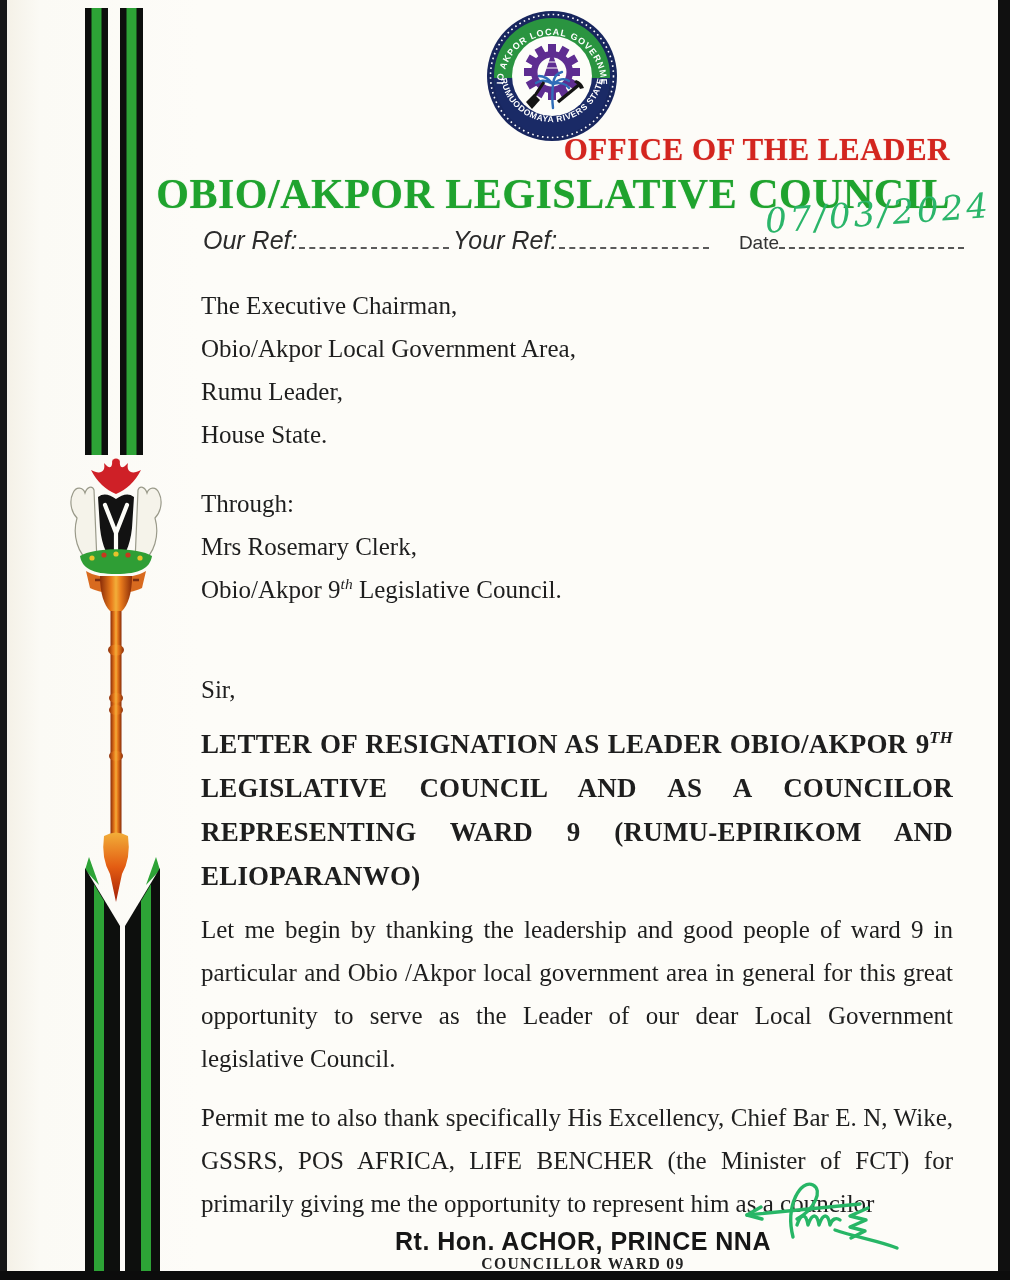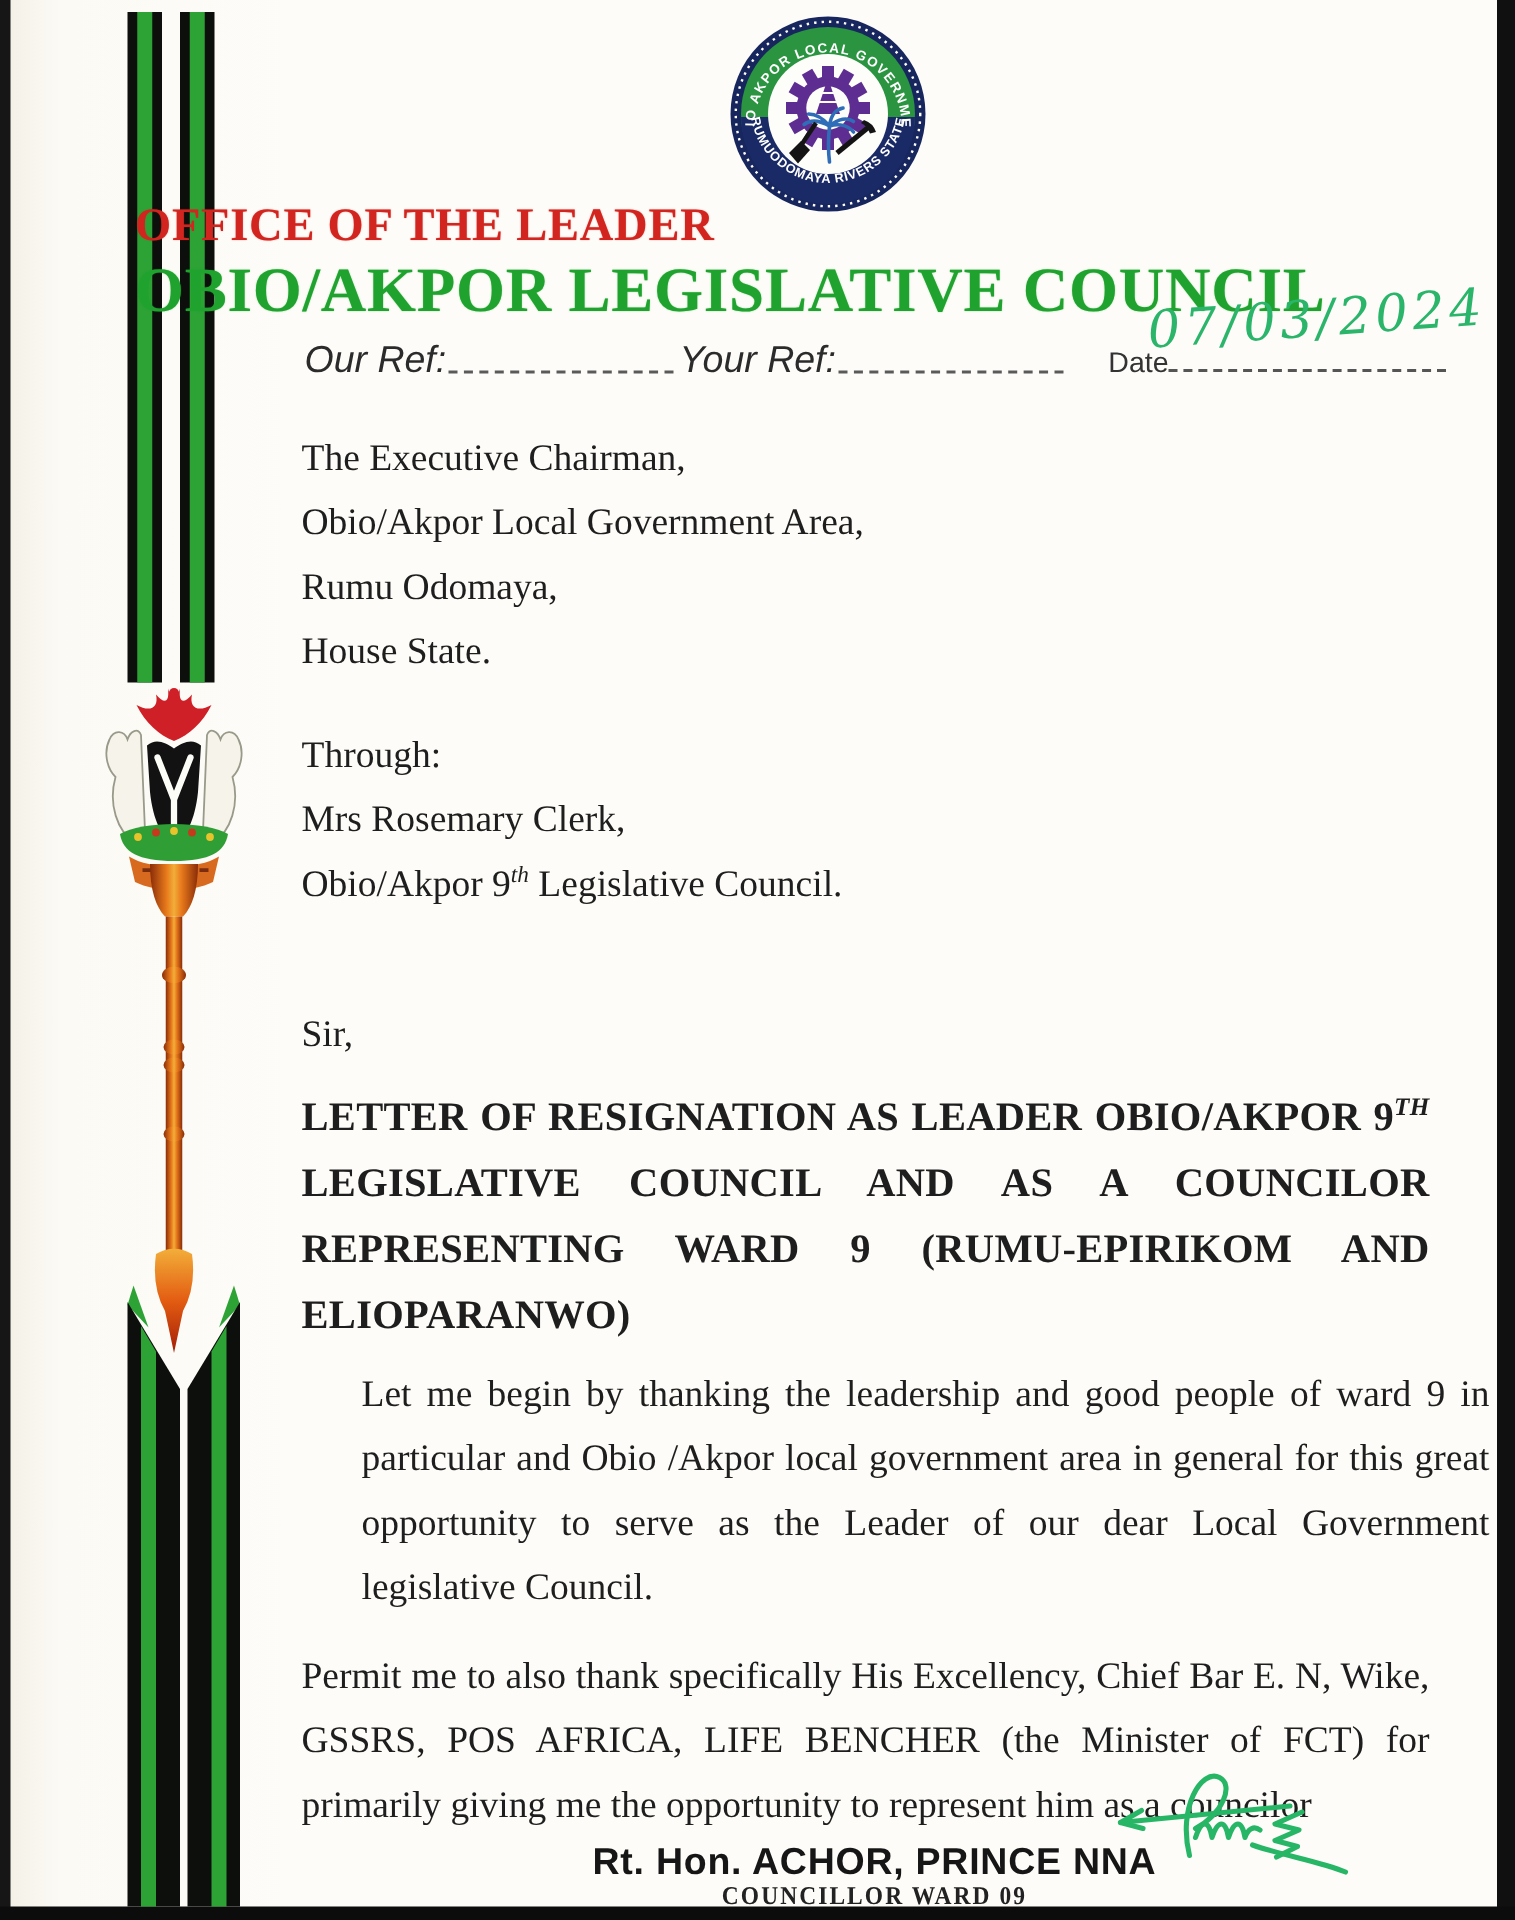--- a/index.html
+++ b/index.html
@@ -12,21 +12,21 @@
     color:#1e1e1e;
   }
   .edge-left  { position:absolute; left:0; top:0; width:7px;  height:100%; background:#161616; }
   .edge-right { position:absolute; right:0; top:0; width:12px; height:100%; background:#101010; }
   .edge-bottom{ position:absolute; left:0; bottom:0; width:100%; height:9px; background:#0c0c0c; }
 
   .left-art { position:absolute; left:40px; top:0; }
 
   .seal { position:absolute; left:486px; top:10px; }
 
-  .header { position:absolute; left:90px; top:132px; width:860px; text-align:left; }
+  .header { position:absolute; left:90px; top:132px; width:860px; text-align:right; }
   .office-title {
     font-size:31px; font-weight:bold; letter-spacing:0.5px;
     color:#d3251f; text-shadow:0 0 1px rgba(211,37,31,.45);
   }
   .council-title {
     font-size:42px; font-weight:bold; letter-spacing:0.5px; margin-top:2px;
     color:#1fa32e; text-shadow:0 0 1px rgba(31,163,46,.5);
   }
 
   .refline {
@@ -49,21 +49,21 @@
   }
 
   .body-col { position:absolute; left:201px; width:752px; font-size:25px; line-height:43px; }
   .recipient { top:284px; }
   .through   { top:482px; }
   .sir       { top:668px; }
   .subject   {
     top:722px; font-weight:bold; font-size:27px; line-height:44px;
     text-align:justify; letter-spacing:0.2px;
   }
-  .para1 { top:908px;  text-align:justify;margin-left:40px; }
+  .para1 { top:908px;  text-align:justify; }
   .para2 { top:1096px; text-align:justify; }
   sup { font-size:0.62em; vertical-align:super; line-height:0;font-style:italic; }
 
   .sign-script { position:absolute; left:735px; top:1175px; }
   .footer-name {
     position:absolute; left:200px; top:1227px; width:766px; text-align:center;
     font-family:"Liberation Sans", sans-serif; font-weight:bold;
     font-size:25px; letter-spacing:0.5px; color:#161616;
   }
   .footer-title {
@@ -213,21 +213,21 @@
     <span class="dashline"></span>
     <span class="date-group">
       <span class="date-label">Date</span><span class="date-underline"></span>
       <span class="date-value">07/03/2024</span>
     </span>
   </div>
 
   <div class="body-col recipient">
     <div>The Executive Chairman,</div>
     <div>Obio/Akpor Local Government Area,</div>
-    <div>Rumu Odomaya,</div>
+    <div>Rumu Leader,</div>
     <div>House State.</div>
   </div>
 
   <div class="body-col through">
     <div>Through:</div>
     <div>Mrs Rosemary Clerk,</div>
     <div><span>Obio/Akpor 9</span><sup>th</sup><span> Legislative Council.</span></div>
   </div>
 
   <div class="body-col sir">Sir,</div>

